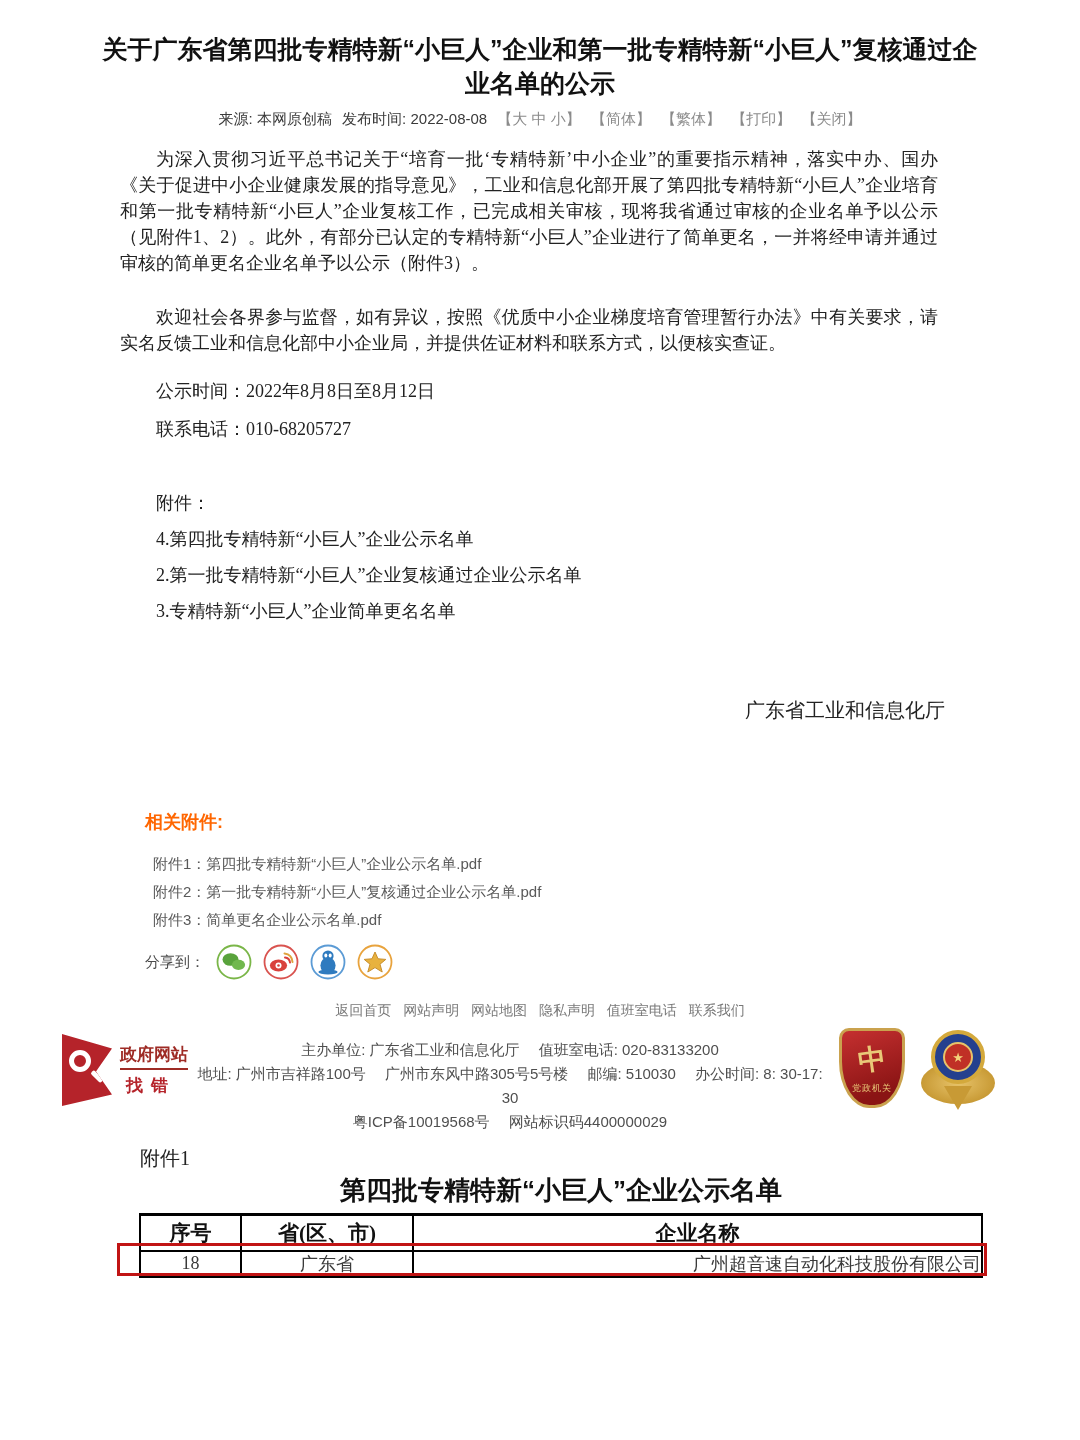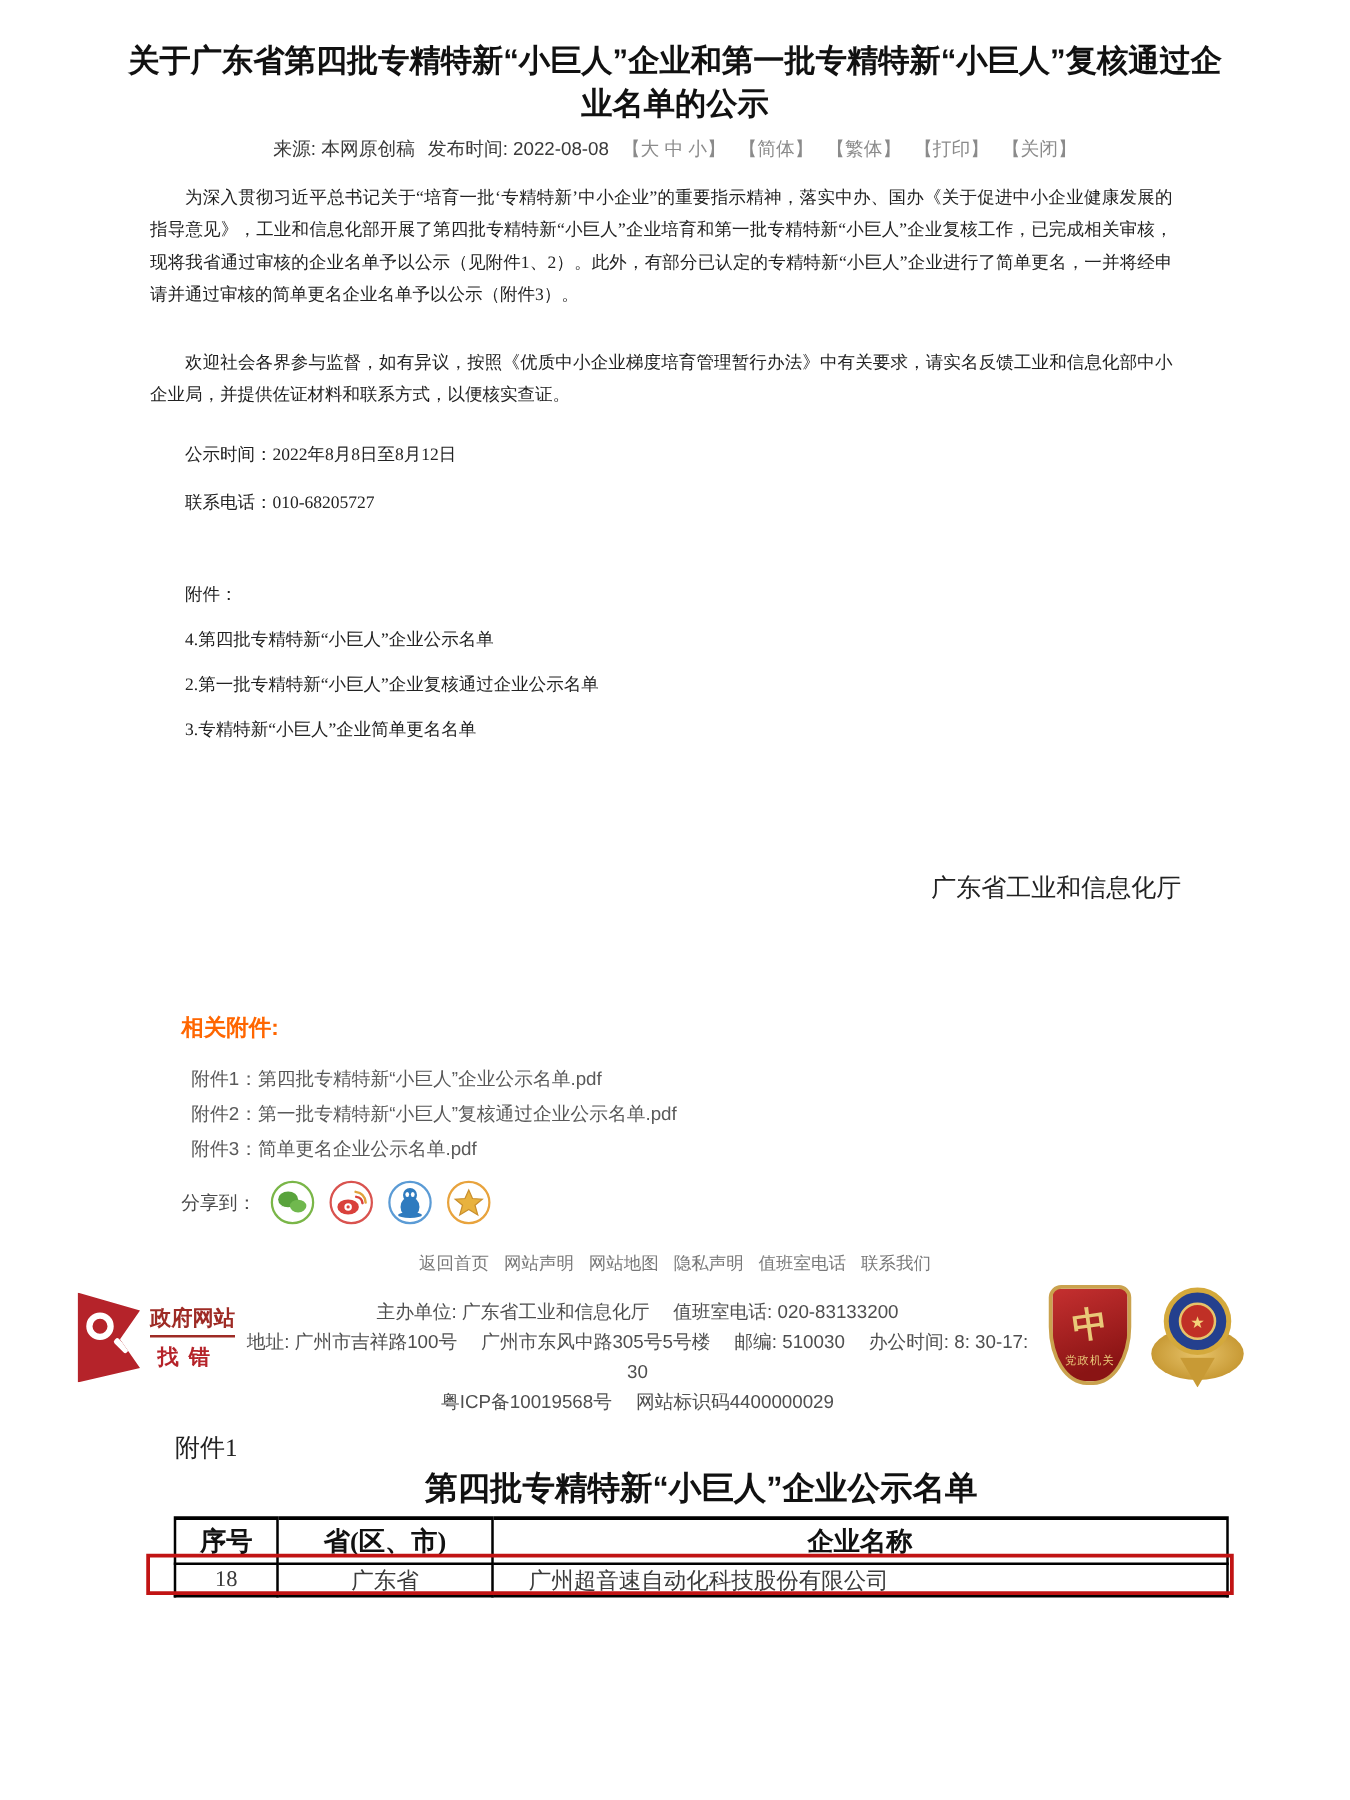--- a/index.html
+++ b/index.html
@@ -10,21 +10,21 @@
   
   .doc-title { position:absolute; top:32px; left:100px; width:880px; text-align:center;
                font:bold 25px/34px "Liberation Sans", sans-serif; color:#111; }
   .meta { position:absolute; top:110px; left:0; width:100%; text-align:center;
           font-size:15px; color:#3a3a3a; }
   .meta span { margin:0 3px; }
   .meta .meta-btn { color:#8b8b8b; cursor:pointer; }
 
   
   .article { position:absolute; top:146px; left:120px; width:818px;
-             font-family:"Liberation Serif", serif; font-size:14px; color:#222; }
+             font-family:"Liberation Serif", serif; font-size:18px; color:#222; }
   .body-p { text-indent:2em; line-height:26px; text-align:justify; }
   .p2 { margin-top:28px; }
   .line { text-indent:2em; line-height:26px; }
   .notice { margin-top:22px; }
   .phone { margin-top:12px; }
   .att-label { margin-top:48px; }
   .att-item { margin-top:10px; }
 
   .signature { position:absolute; top:697px; right:110px; width:250px; text-align:center;
                font-family:"Liberation Serif", serif; font-size:20px; color:#222; }
@@ -84,22 +84,22 @@
   
   .annex { position:absolute; left:0; top:1140px; width:1080px; height:190px;
            font-family:"Liberation Serif", serif; }
   .annex-label { position:absolute; left:140px; top:5px; font-size:20px; color:#222; }
   .annex-title { position:absolute; left:139px; top:33px; width:844px; text-align:center;
                  font:bold 26px "Liberation Sans", sans-serif; color:#111; }
   .annex-table { position:absolute; left:139px; top:73px; width:844px; border-collapse:collapse; }
   .annex-table th { border:2px solid #000; border-top-width:3px; font-size:21px; font-weight:bold;
                     height:36px; color:#111; text-align:center; }
   .annex-table td { border:2px solid #000; font-size:18px; height:26px; color:#3a3a3a; text-align:center; }
-  .annex-table td.company { text-align:left; padding-left:28px; }
-  .col-no { width:82px; } .col-prov { width:172px; }
+  .annex-table td.company { text-align:right; padding-left:28px; }
+  .col-no { width:101px; } .col-prov { width:172px; }
   .row-highlight { position:absolute; left:117px; top:103px; width:870px; height:33px;
                    border:3px solid #c11414; }
 </style>
 </head>
 <body>
 
 <div class="page">
 
   <h1 class="doc-title">关于广东省第四批专精特新“小巨人”企业和第一批专精特新“小巨人”复核通过企业名单的公示</h1>
 

